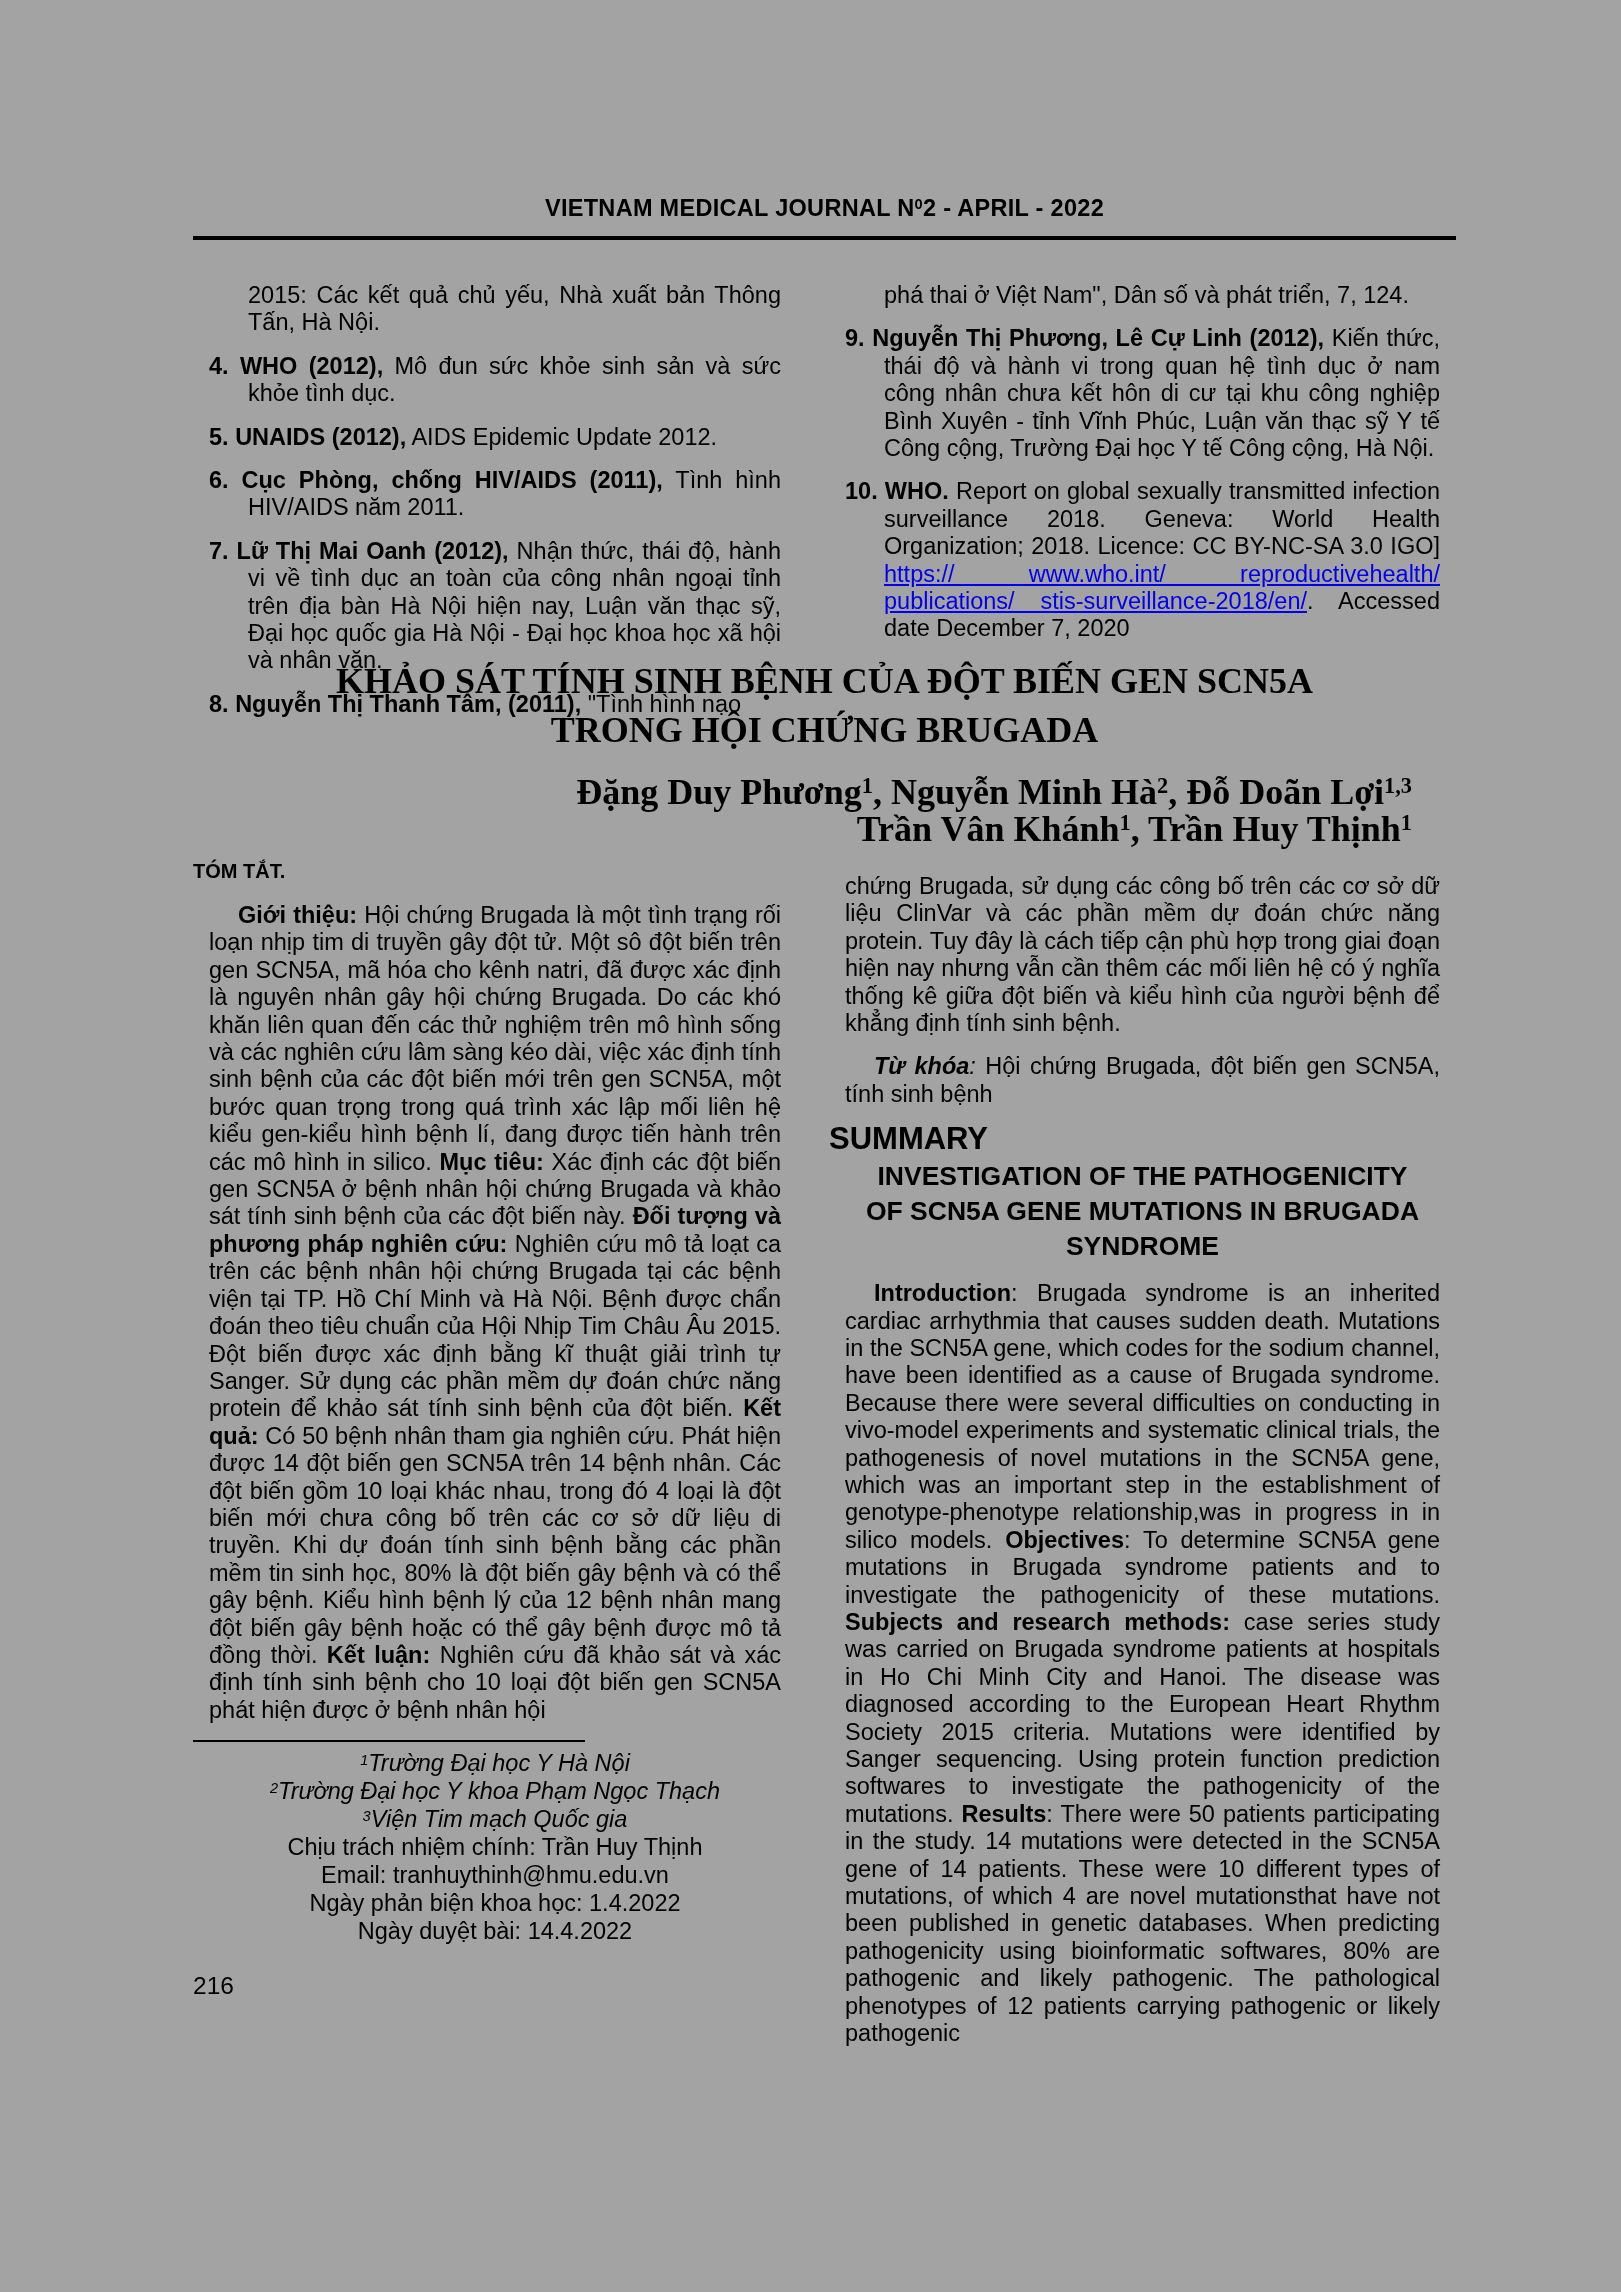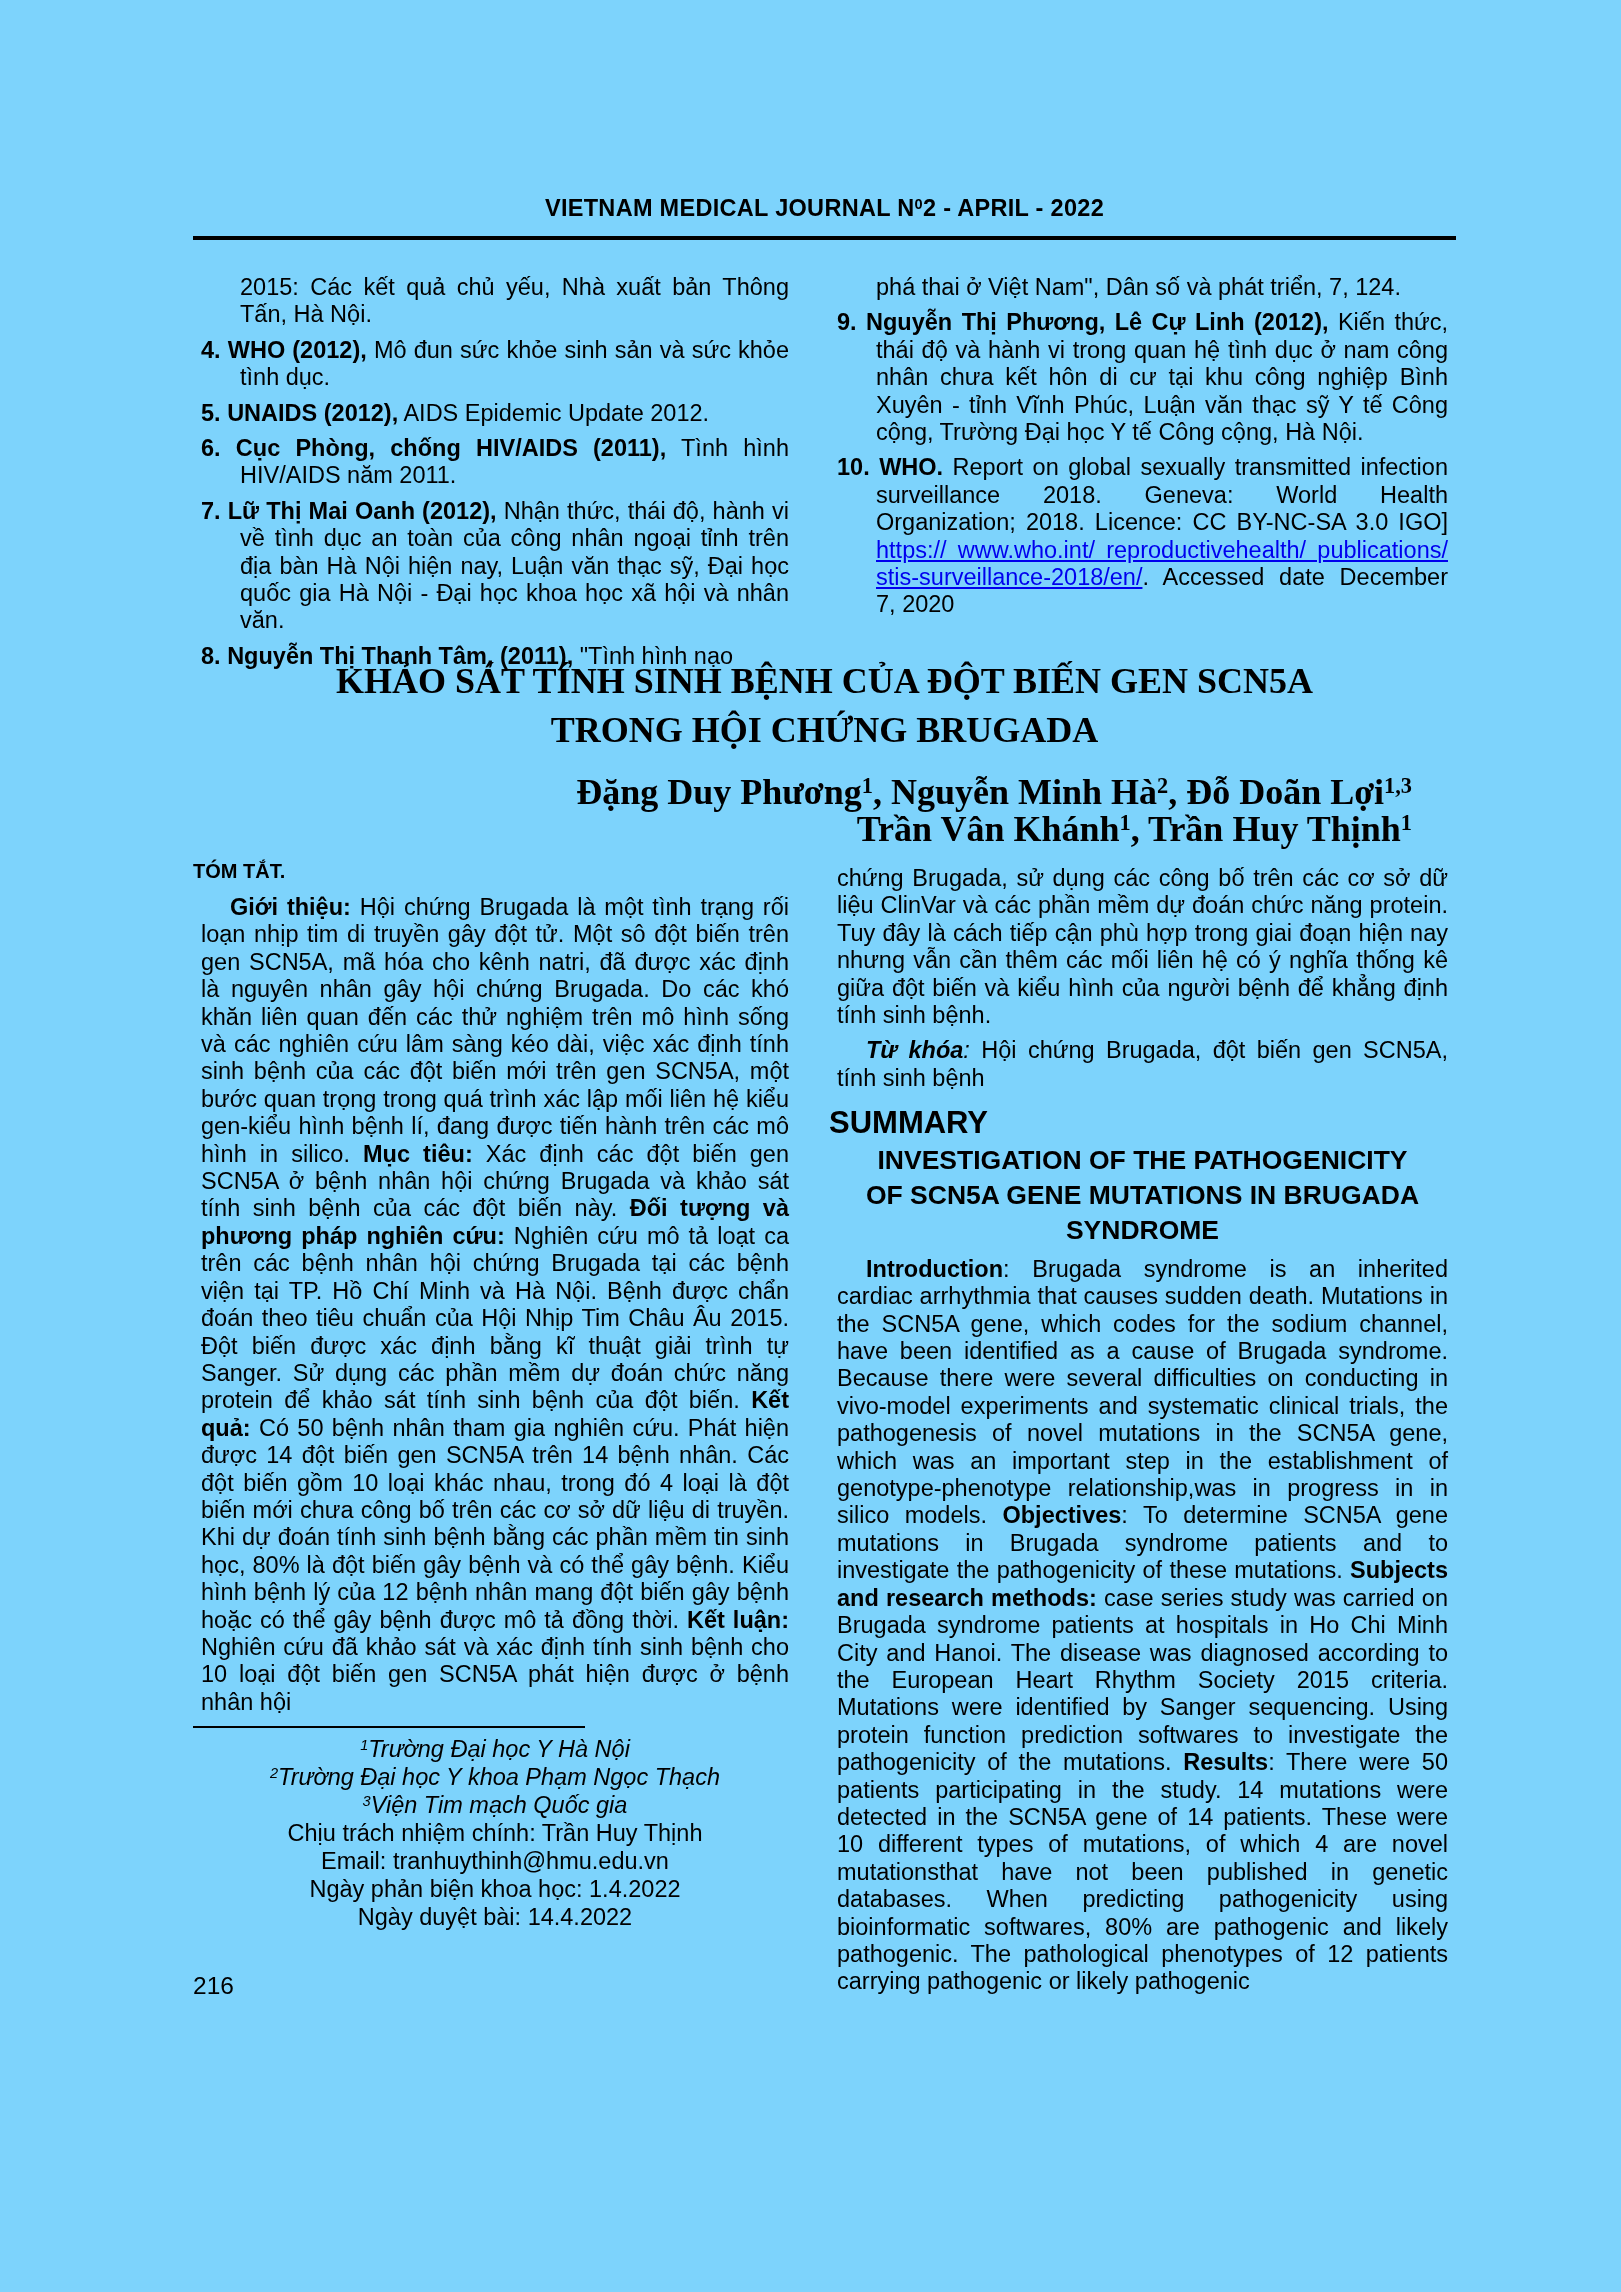--- a/index.html
+++ b/index.html
@@ -1,18 +1,18 @@
 <!DOCTYPE html>
 <html><head>
 <meta charset="utf-8">
 <style>
   html,body{margin:0;padding:0;background:#ffffff;}
-  .page{position:relative;width:1621px;height:2293px;background:#7dd3fc;overflow:hidden;
+  .page{position:relative;width:1621px;height:2293px;background:#a3a3a3;overflow:hidden;
         font-family:"Liberation Sans","DejaVu Sans",sans-serif;font-size:23.5px;line-height:27.4px;color:#000;}
-  p{margin:8px;}
+  p{margin:16px;}
   .jheader{position:absolute;left:193px;top:195px;width:1263px;text-align:center;
            font-weight:700;font-size:23.5px;letter-spacing:0.3px;white-space:nowrap;}
   .jrule{position:absolute;left:193px;top:236px;width:1263px;height:3.9px;background:#000;}
   .refs{position:absolute;left:193px;top:266px;width:1263px;display:flex;}
   .colL{width:604px;margin-right:32px;flex:none;}
   .colR{width:627px;flex:none;}
   .ref{text-align:justify;padding-left:39px;text-indent:-39px;}
   .ref.cont{text-indent:0;}
   .titleblock{position:absolute;left:193px;top:657px;width:1263px;text-align:center;
               font-family:"Liberation Serif","DejaVu Serif",serif;font-weight:700;

